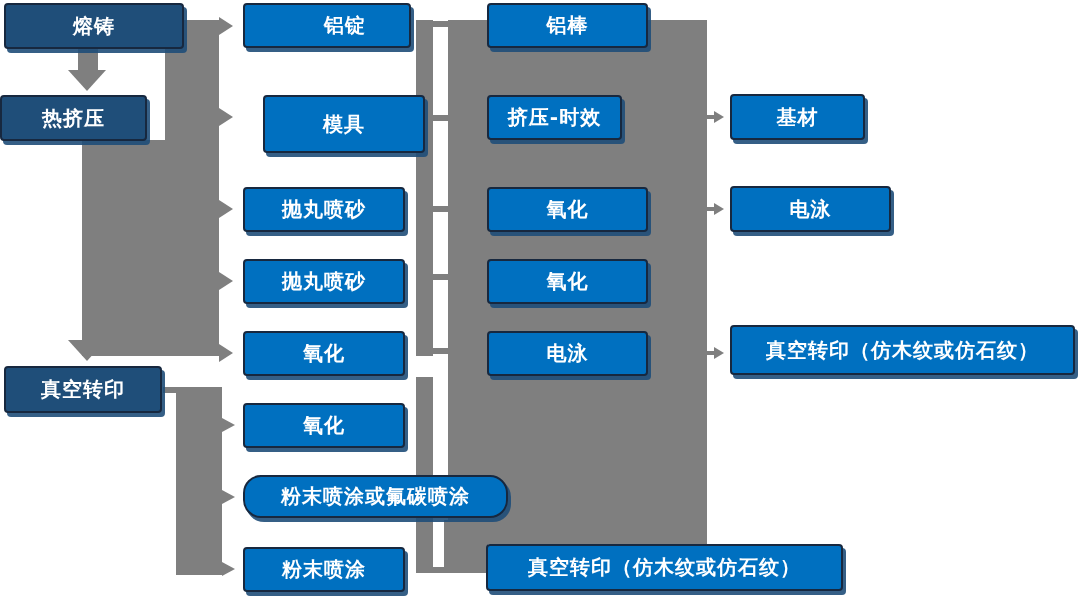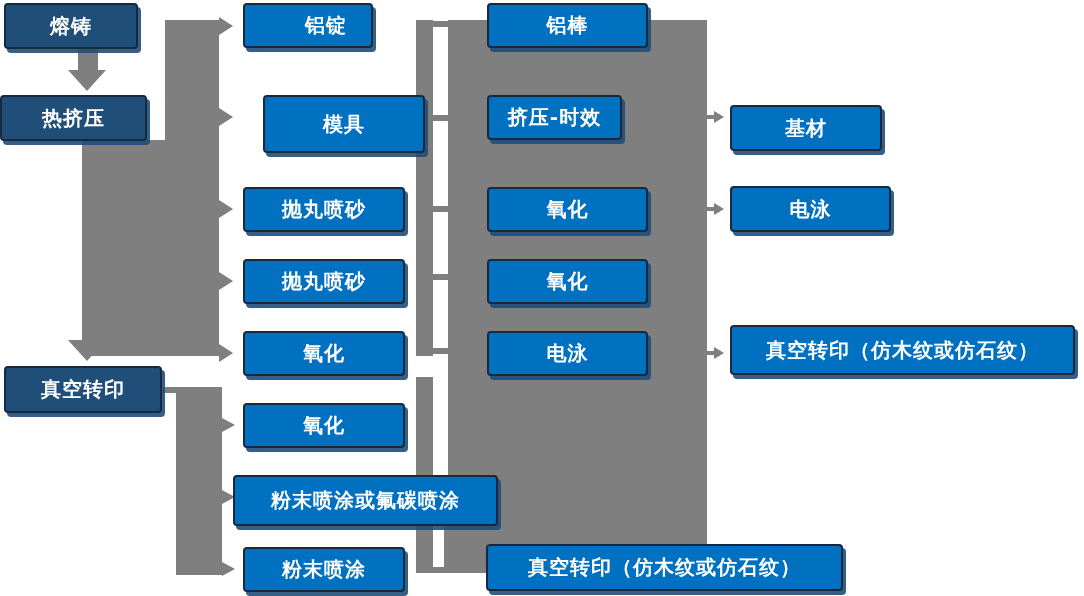--- a/index.html
+++ b/index.html
@@ -104,37 +104,37 @@
 
   <div class="gray" style="left:448px; top:20px; width:259px; height:524px;"></div>
 
   <div class="gray" style="left:707px; top:115px; width:8px; height:4px;"></div>
   <div class="tri tri-right-sm" style="left:714px; top:111px;"></div>
   <div class="gray" style="left:707px; top:207px; width:8px; height:4px;"></div>
   <div class="tri tri-right-sm" style="left:714px; top:203px;"></div>
   <div class="gray" style="left:707px; top:351px; width:8px; height:4px;"></div>
   <div class="tri tri-right-sm" style="left:714px; top:347px;"></div>
 
-  <div class="box dark" style="left:4px; top:3px; width:134px; height:46px;">熔铸</div>
+  <div class="box dark" style="left:4px; top:3px; width:180px; height:46px;">熔铸</div>
   <div class="box dark" style="left:0; top:95px; width:147px; height:46px;">热挤压</div>
   <div class="box dark" style="left:4px; top:366px; width:158px; height:47px;">真空转印</div>
 
-  <div class="box" style="left:243px; top:3px; width:130px; height:45px;padding-left:36px;">铝锭</div>
+  <div class="box" style="left:243px; top:3px; width:168px; height:45px;padding-left:36px;">铝锭</div>
   <div class="box" style="left:243px; top:95px; width:162px; height:58px;margin-left:20px;">模具</div>
   <div class="box" style="left:243px; top:187px; width:162px; height:45px;">抛丸喷砂</div>
   <div class="box" style="left:243px; top:259px; width:162px; height:45px;">抛丸喷砂</div>
   <div class="box" style="left:243px; top:331px; width:162px; height:45px;">氧化</div>
   <div class="box" style="left:243px; top:403px; width:162px; height:45px;">氧化</div>
-  <div class="box" style="left:233px; top:475px; width:265px; height:51px;">粉末喷涂或氟碳喷涂</div>
+  <div class="box" style="left:243px; top:475px; width:265px; height:43px;border-radius:18px;">粉末喷涂或氟碳喷涂</div>
   <div class="box" style="left:243px; top:547px; width:162px; height:45px;">粉末喷涂</div>
 
   <div class="box" style="left:487px; top:3px; width:161px; height:45px;">铝棒</div>
   <div class="box" style="left:487px; top:95px; width:135px; height:45px;">挤压-时效</div>
   <div class="box" style="left:487px; top:187px; width:161px; height:45px;">氧化</div>
   <div class="box" style="left:487px; top:259px; width:161px; height:45px;">氧化</div>
   <div class="box" style="left:487px; top:331px; width:161px; height:45px;">电泳</div>
   <div class="box" style="left:486px; top:544px; width:357px; height:47px;">真空转印（仿木纹或仿石纹）</div>
 
-  <div class="box" style="left:730px; top:105px; width:152px; height:46px;">基材</div>
+  <div class="box" style="left:730px; top:94px; width:135px; height:46px;">基材</div>
   <div class="box" style="left:730px; top:186px; width:161px; height:46px;">电泳</div>
   <div class="box" style="left:730px; top:325px; width:345px; height:50px;">真空转印（仿木纹或仿石纹）</div>
 
 </div>
 
 </body></html>

